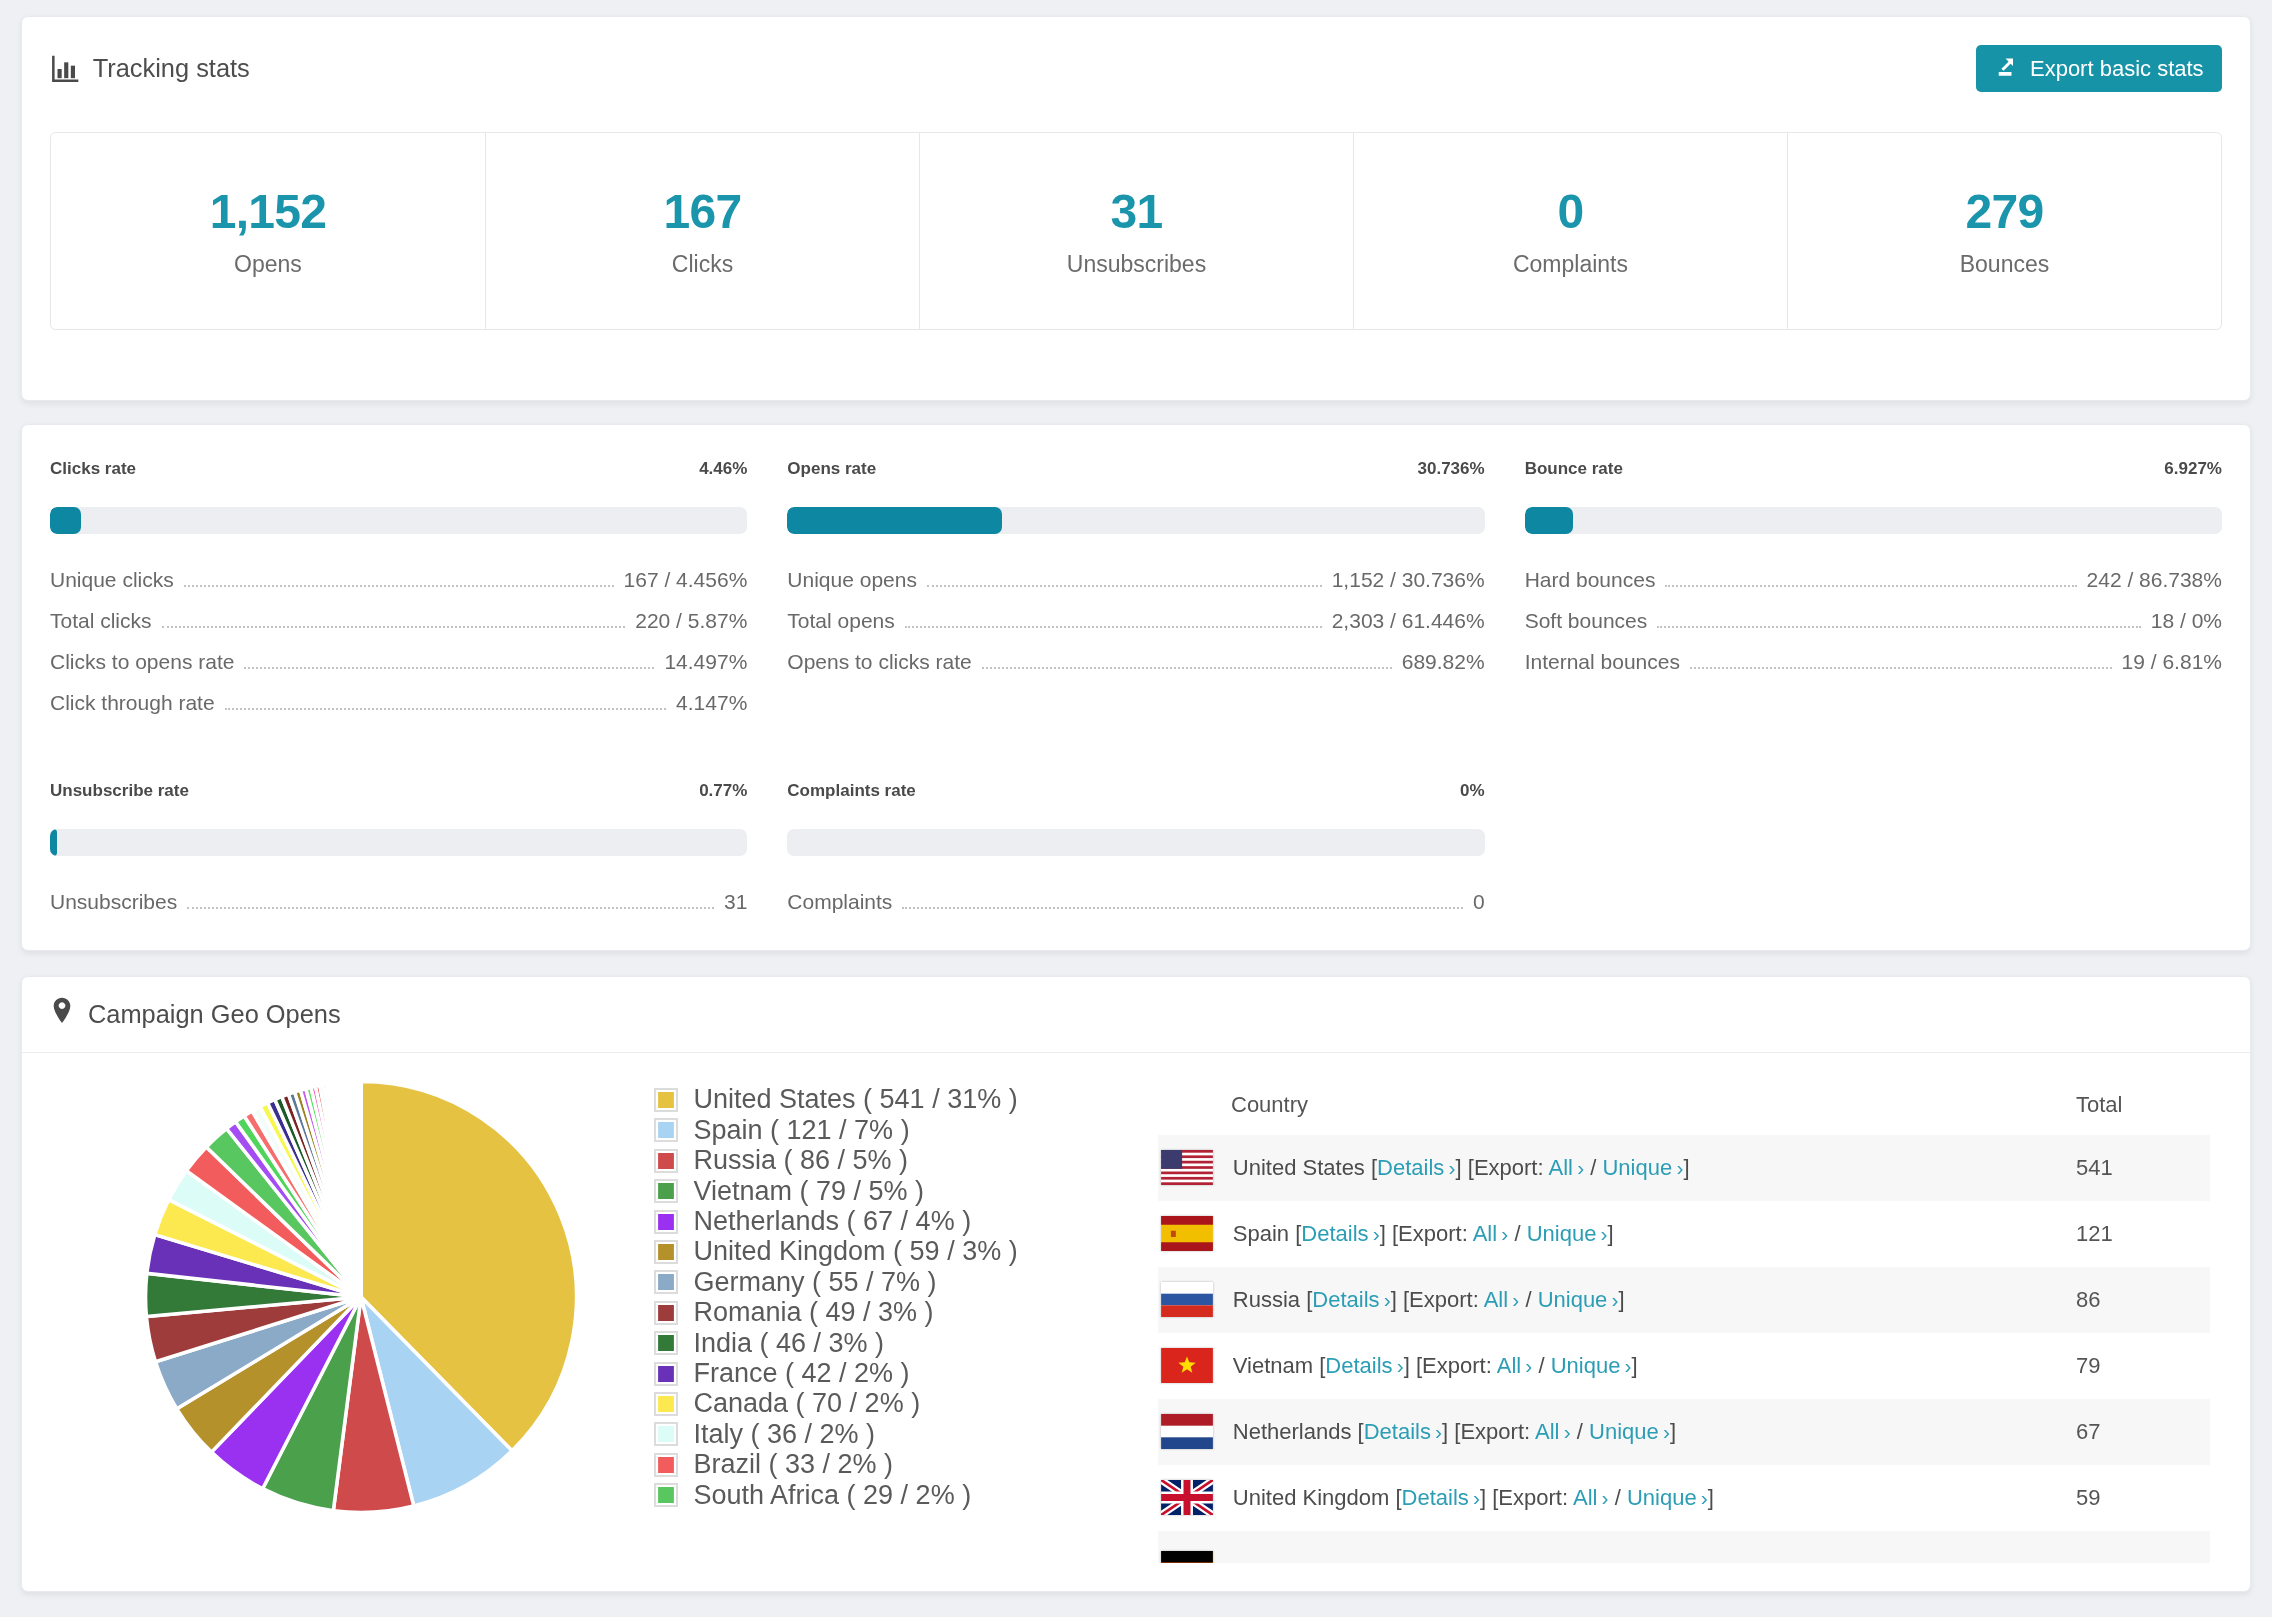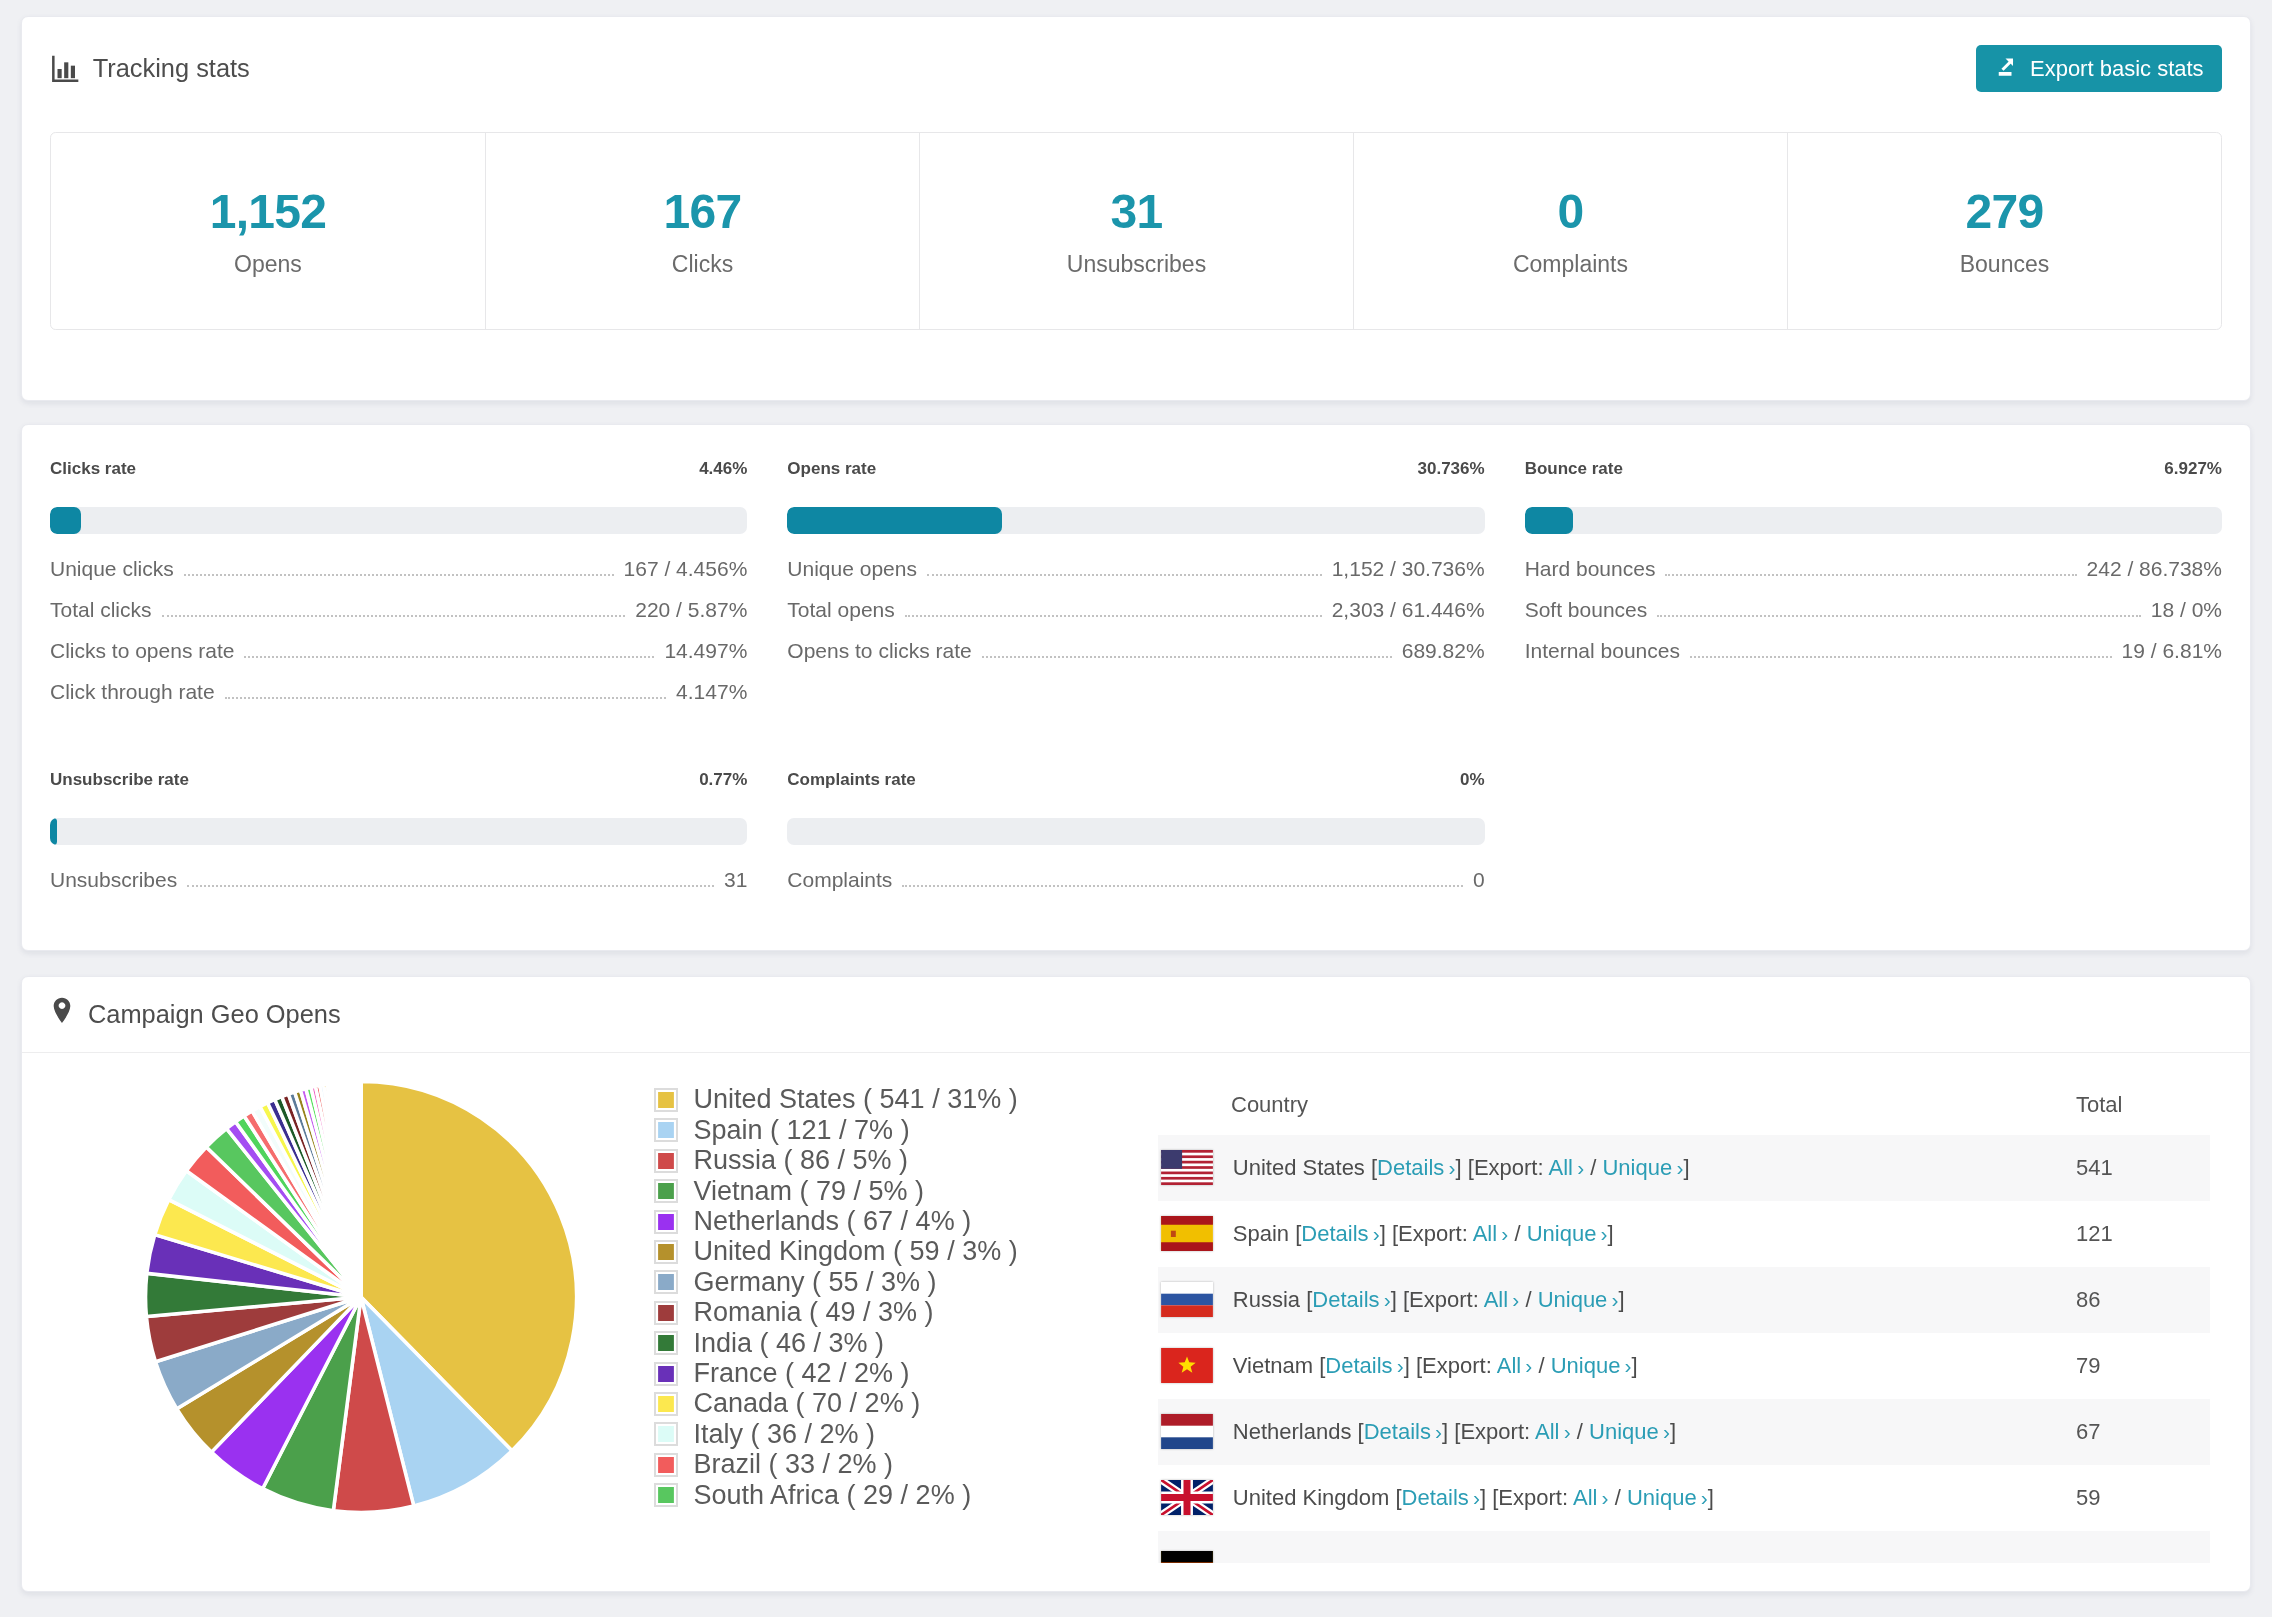--- a/index.html
+++ b/index.html
@@ -30,21 +30,21 @@
   .stat-cell + .stat-cell{border-left:1.4px solid #e7e7e9;}
   .stat-value{font-size:48px;font-weight:bold;color:#1b95ab;letter-spacing:-0.7px;}
   .stat-label{font-size:23px;color:#6b6b6b;}
   
   .card-rates{margin-top:22.6px;height:527px;padding:34px 28px 0 28px;}
   .rates-grid{display:grid;grid-template-columns:repeat(3,1fr);column-gap:40px;row-gap:49px;}
   .rate-head{display:flex;justify-content:space-between;align-items:baseline;height:28px;}
   .rate-title,.rate-value{font-size:17px;font-weight:bold;color:#4a4a4a;}
   .bar{margin-top:20px;height:27px;background:#eceef1;border-radius:7px;overflow:hidden;}
   .bar-fill{height:100%;background:#0e87a3;border-radius:7px;}
-  .rate-rows{margin-top:23px;text-align:center;}
+  .rate-rows{margin-top:34px;text-align:center;}
   .rate-row{display:flex;align-items:baseline;height:41px;font-size:21px;color:#696969;}
   .leader{flex:1;border-bottom:2.1px dotted #c2c2c2;margin:0 10px 6.4px 10px;}
   
   .card-geo{margin-top:25.4px;height:616px;padding:0;overflow:hidden;}
   .geo-head{display:flex;align-items:center;gap:14px;height:75px;padding:0 28px;font-size:25.4px;color:#4d4d4d;}
   .geo-divider{border-top:1.4px solid #ededee;}
   .geo-content{display:flex;align-items:flex-start;}
   .pie-col{width:632px;flex:none;}
   .pie-col svg{display:block;margin:25.4px 0 0 120px;}
   .legend-col{width:395px;flex:none;padding-top:35px;}
@@ -337,21 +337,21 @@
           <div class="legend-item">
             <span class="legend-swatch" style="background: rgb(154, 49, 240);"></span>
             <span class="legend-label">Netherlands ( 67 / 4% )</span>
           </div>
           <div class="legend-item">
             <span class="legend-swatch" style="background: rgb(181, 145, 44);"></span>
             <span class="legend-label">United Kingdom ( 59 / 3% )</span>
           </div>
           <div class="legend-item">
             <span class="legend-swatch" style="background: rgb(138, 170, 200);"></span>
-            <span class="legend-label">Germany ( 55 / 3% )</span>
+            <span class="legend-label">Germany ( 55 / 7% )</span>
           </div>
           <div class="legend-item">
             <span class="legend-swatch" style="background: rgb(158, 60, 60);"></span>
             <span class="legend-label">Romania ( 49 / 3% )</span>
           </div>
           <div class="legend-item">
             <span class="legend-swatch" style="background: rgb(51, 122, 56);"></span>
             <span class="legend-label">India ( 46 / 3% )</span>
           </div>
           <div class="legend-item">

